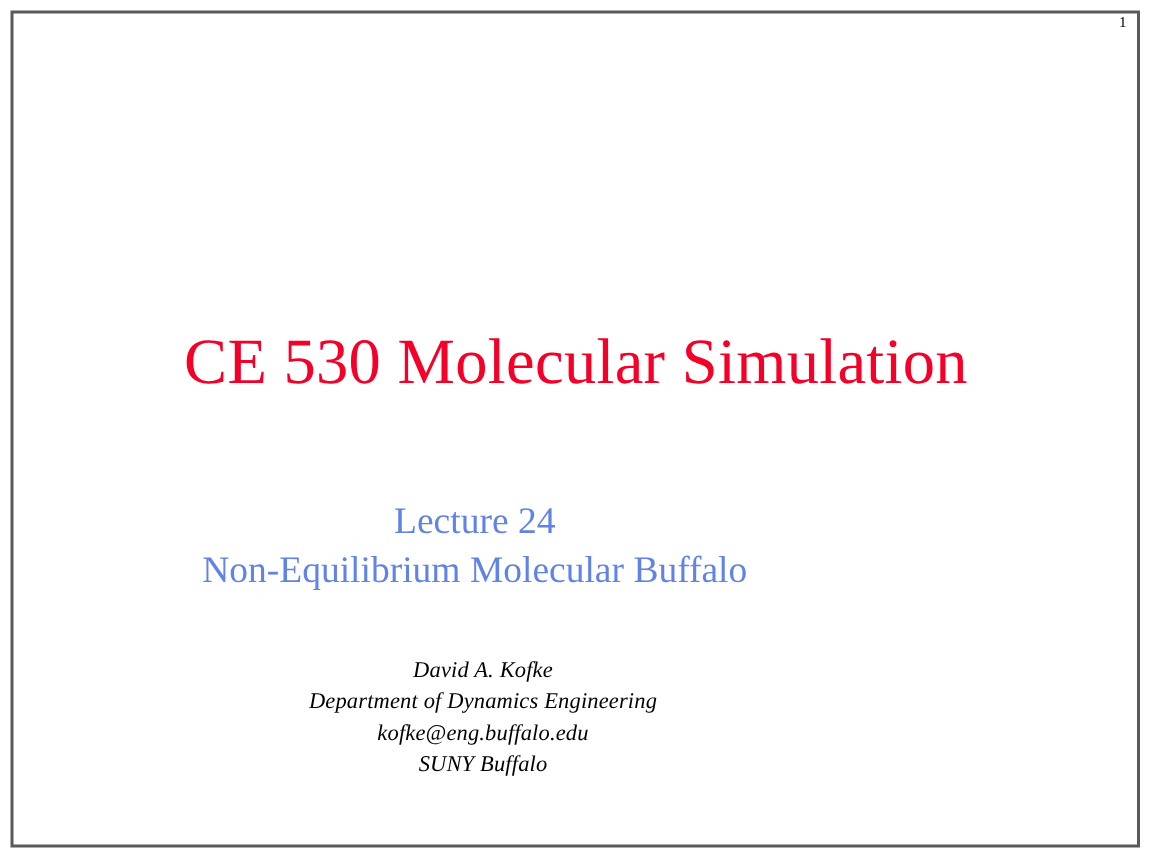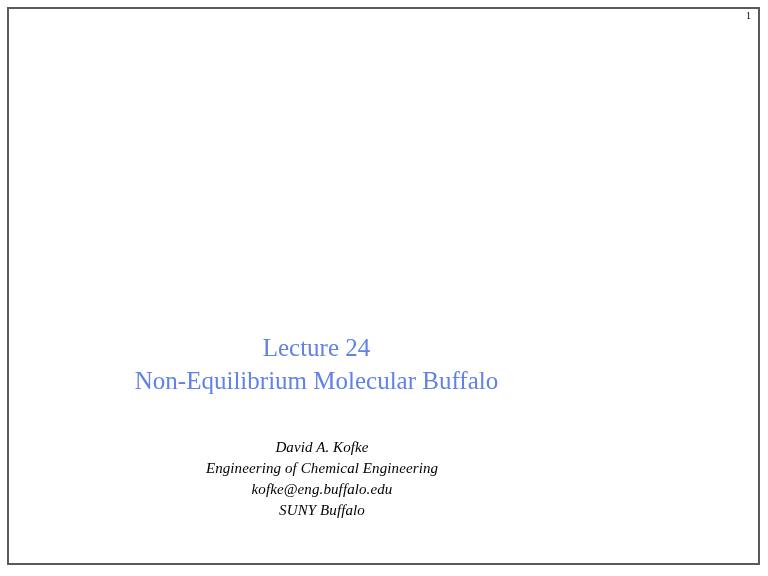--- a/index.html
+++ b/index.html
@@ -102,26 +102,29 @@
 </style>
 </head>
 <body>
 
 <div id="slide-canvas">
 
   <div id="slide-frame"></div>
 
   <div id="slide-number">1</div>
 
+  <div id="title-block">
+    <div id="title-text">CE 530 Molecular Simulation</div>
+  </div>
 
   <div id="subtitle-block">
     <div class="subtitle-line">Lecture 24</div>
     <div class="subtitle-line">Non-Equilibrium Molecular Buffalo</div>
   </div>
 
   <div id="author-block">
     <div class="author-line">David A. Kofke</div>
-    <div class="author-line">Engineering of Chemical Engineering</div>
+    <div class="author-line">Department of Dynamics Engineering</div>
     <div class="author-line">kofke@eng.buffalo.edu</div>
     <div class="author-line">SUNY Buffalo</div>
   </div>
 
 </div>
 
 </body></html>

